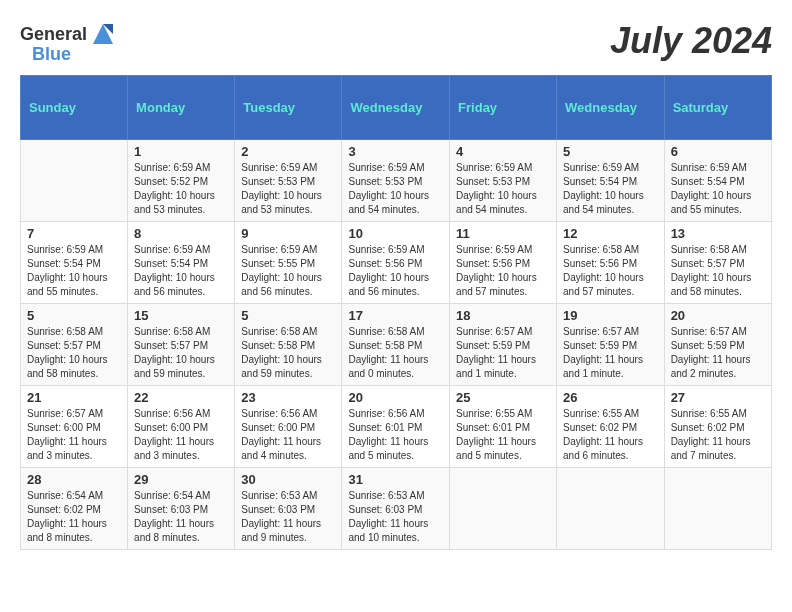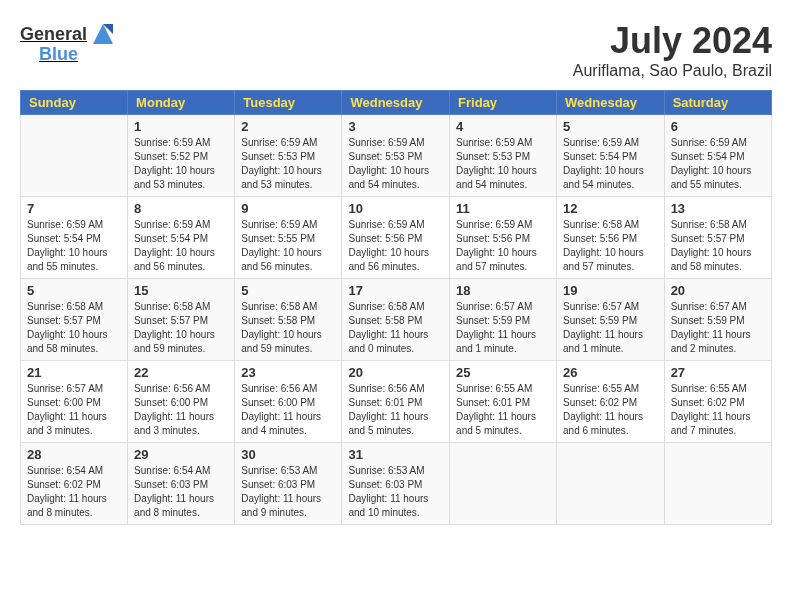--- a/index.html
+++ b/index.html
@@ -12,54 +12,54 @@
     }
     .header {
       display: flex;
       justify-content: space-between;
       align-items: flex-start;
       margin-bottom: 10px;
     }
     .logo {
       display: flex;
       align-items: flex-end;
-      text-decoration: underline;
     }
     .logo-text-general {
       font-size: 18px;
       font-weight: bold;
       color: #333;
     }
     .logo-text-blue {
       font-size: 18px;
       font-weight: bold;
       color: #4a90d9;
     }
     .title-section {
-      text-align: right;
+      text-align: left;
+      font-style: italic;
     }
     .month-year {
       font-size: 36px;
       font-weight: bold;
       color: #333;
     }
     .location {
       font-size: 16px;
       color: #333;
     }
     .calendar {
       width: 100%;
       border-collapse: collapse;
       border: 1px solid #ccc;
     }
     .calendar th {
       background-color: #3a6bbf;
-      color: #fde047;
+      color: #5eead4;
       text-align: left;
-      padding: 4px 8px;
+      padding: 24px 8px;
       font-size: 13px;
       border: 1px solid #5580cc;
     }
     .calendar td {
       vertical-align: top;
       padding: 4px 6px;
       border: 1px solid #ddd;
       width: 108px;
       min-height: 80px;
       font-size: 11px;
@@ -93,26 +93,25 @@
 <div class="header">
   <div class="logo">
     <div style="display:flex;flex-direction:column;align-items:flex-start;">
       <div style="display:flex;align-items:center;">
         <span class="logo-text-general">General</span>
         <svg width="28" height="28" viewBox="0 0 28 28" style="margin-left:2px;">
           <polygon points="4,24 14,4 24,24" fill="#4a90d9"></polygon>
           <polygon points="14,4 24,4 24,14" fill="#2a5ca8"></polygon>
         </svg>
       </div>
-      <span class="logo-text-blue" style="margin-top:-4px;margin-left:19px;">Blue</span>
+      <span class="logo-text-blue" style="margin-top:-4px;margin-left:12px;">Blue</span>
     </div>
   </div>
   <div class="title-section">
     <div class="month-year">July 2024</div>
-    <div class="location">Auriflama, Sao Paulo, Brazil</div>
   </div>
 </div>
 
 <table class="calendar">
   <thead>
     <tr>
       <th>Sunday</th>
       <th>Monday</th>
       <th>Tuesday</th>
       <th>Wednesday</th>

